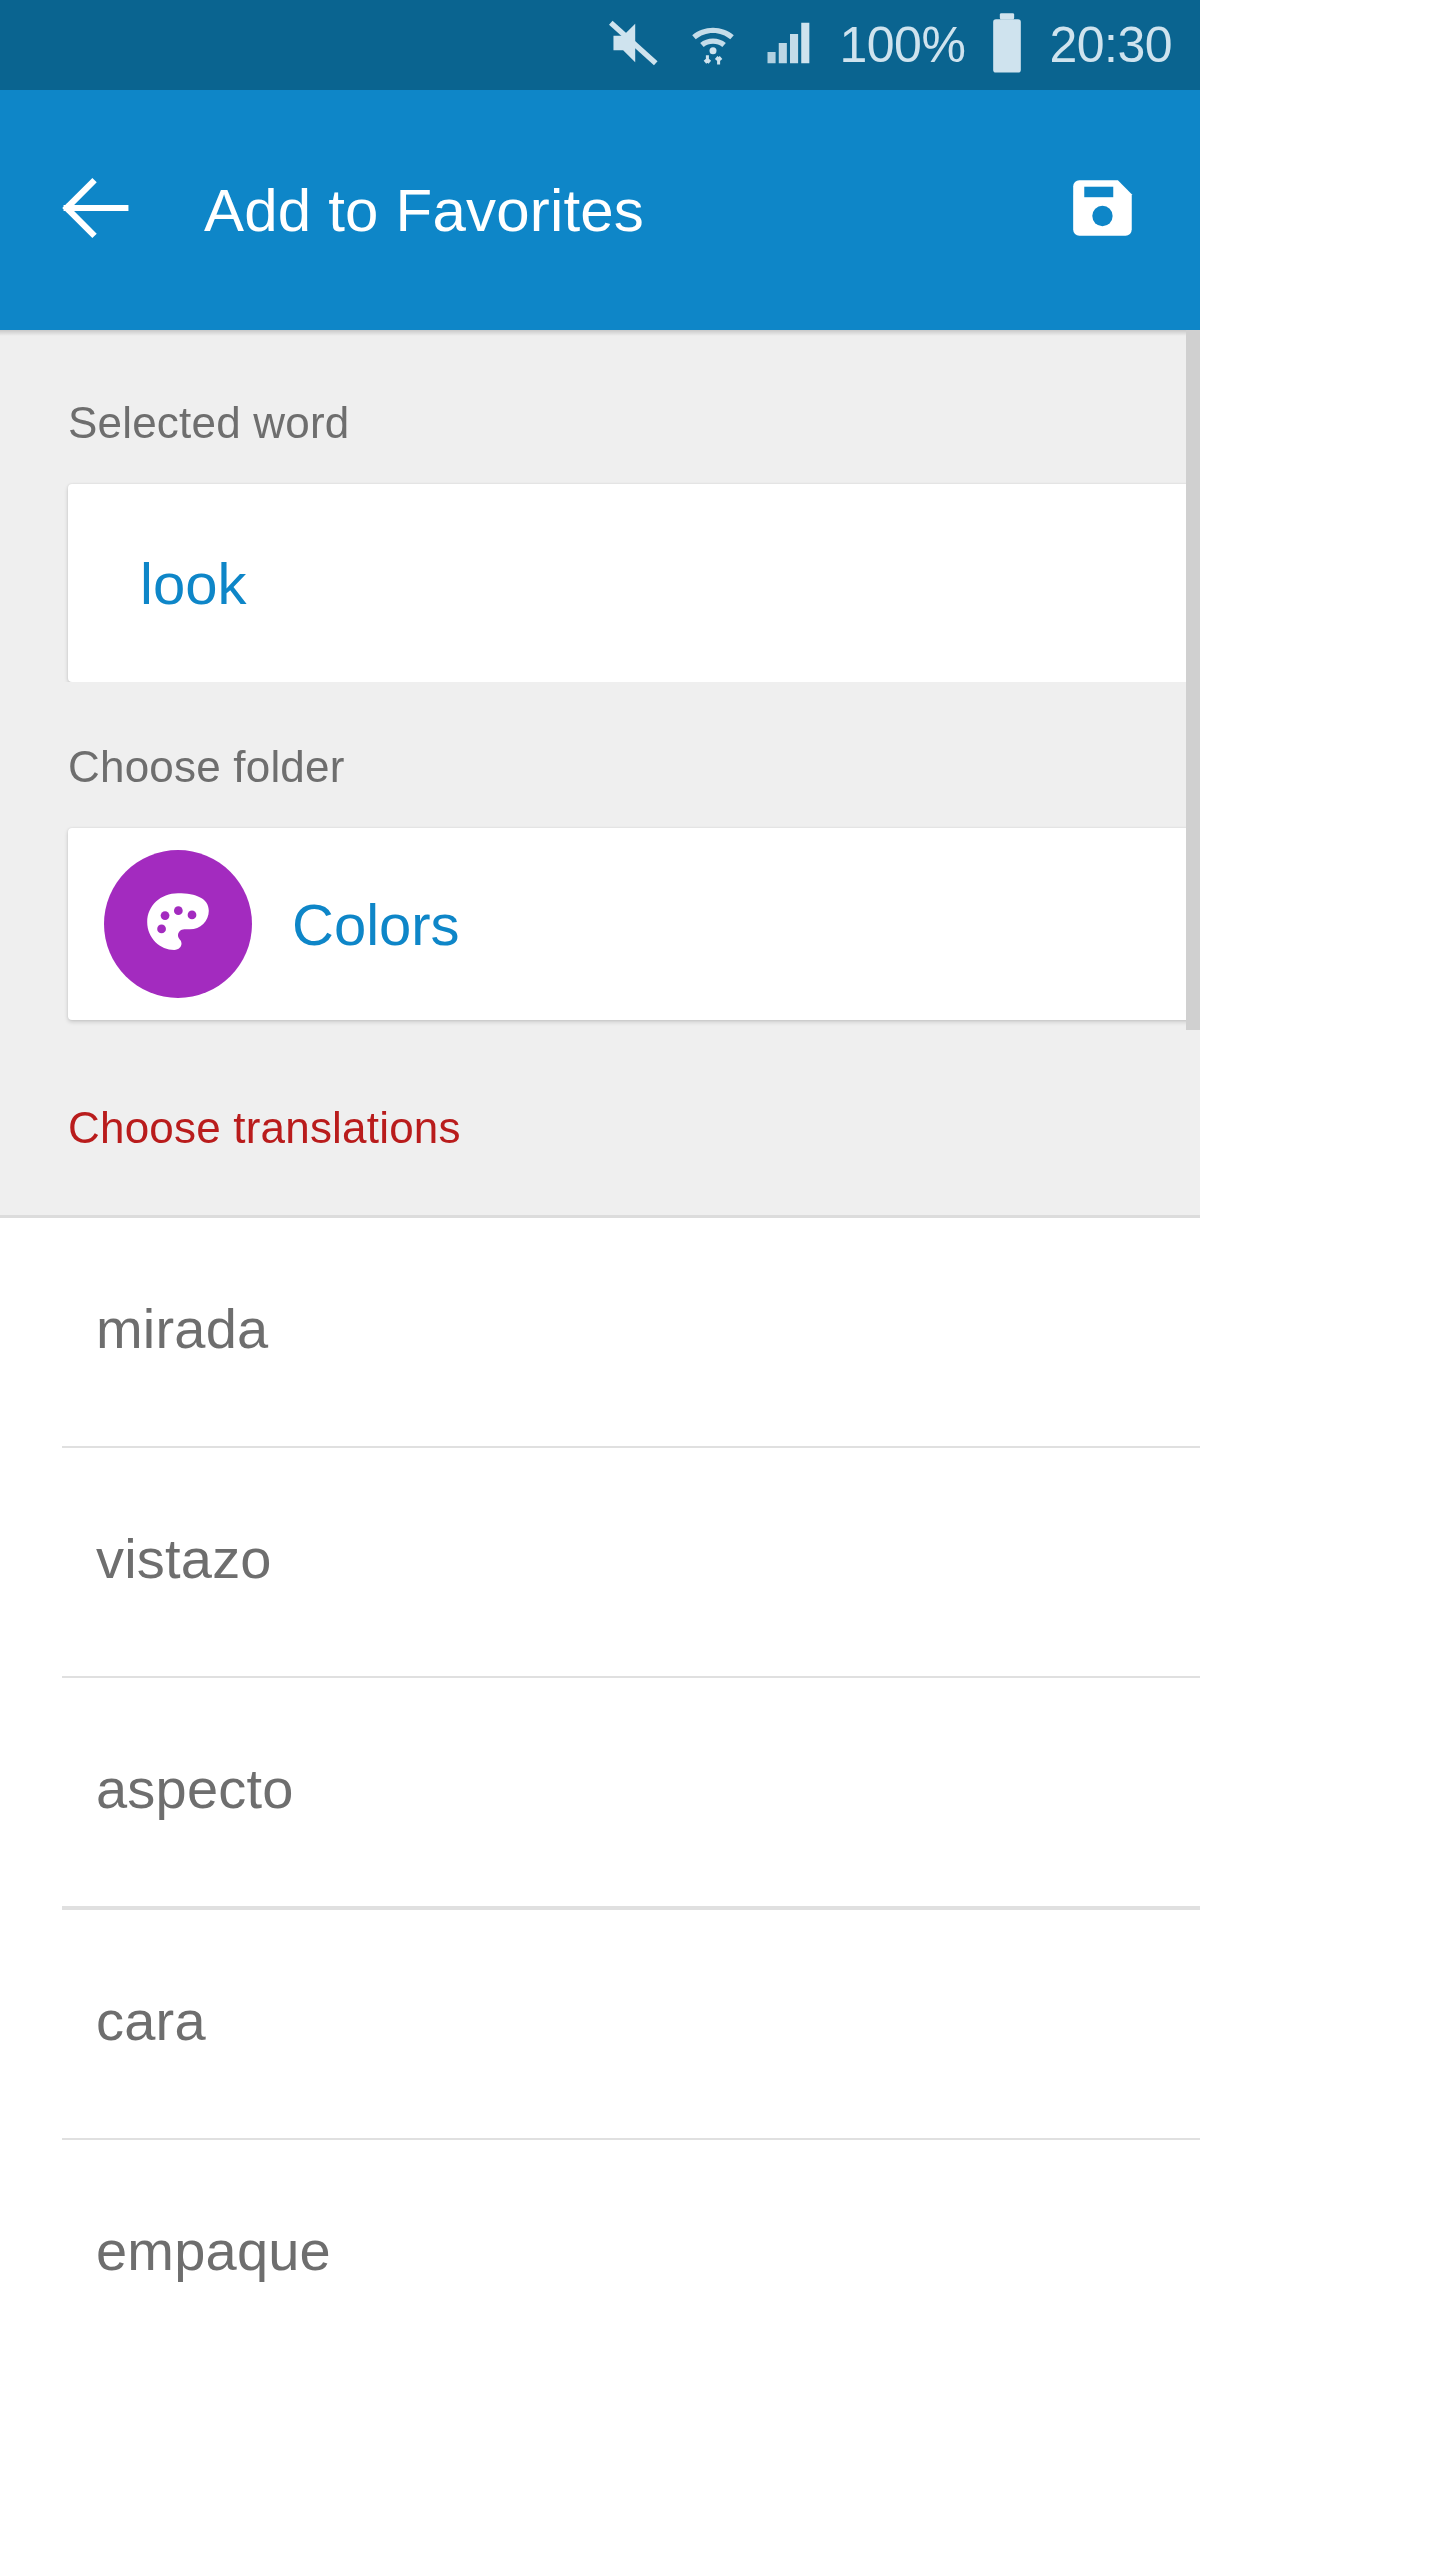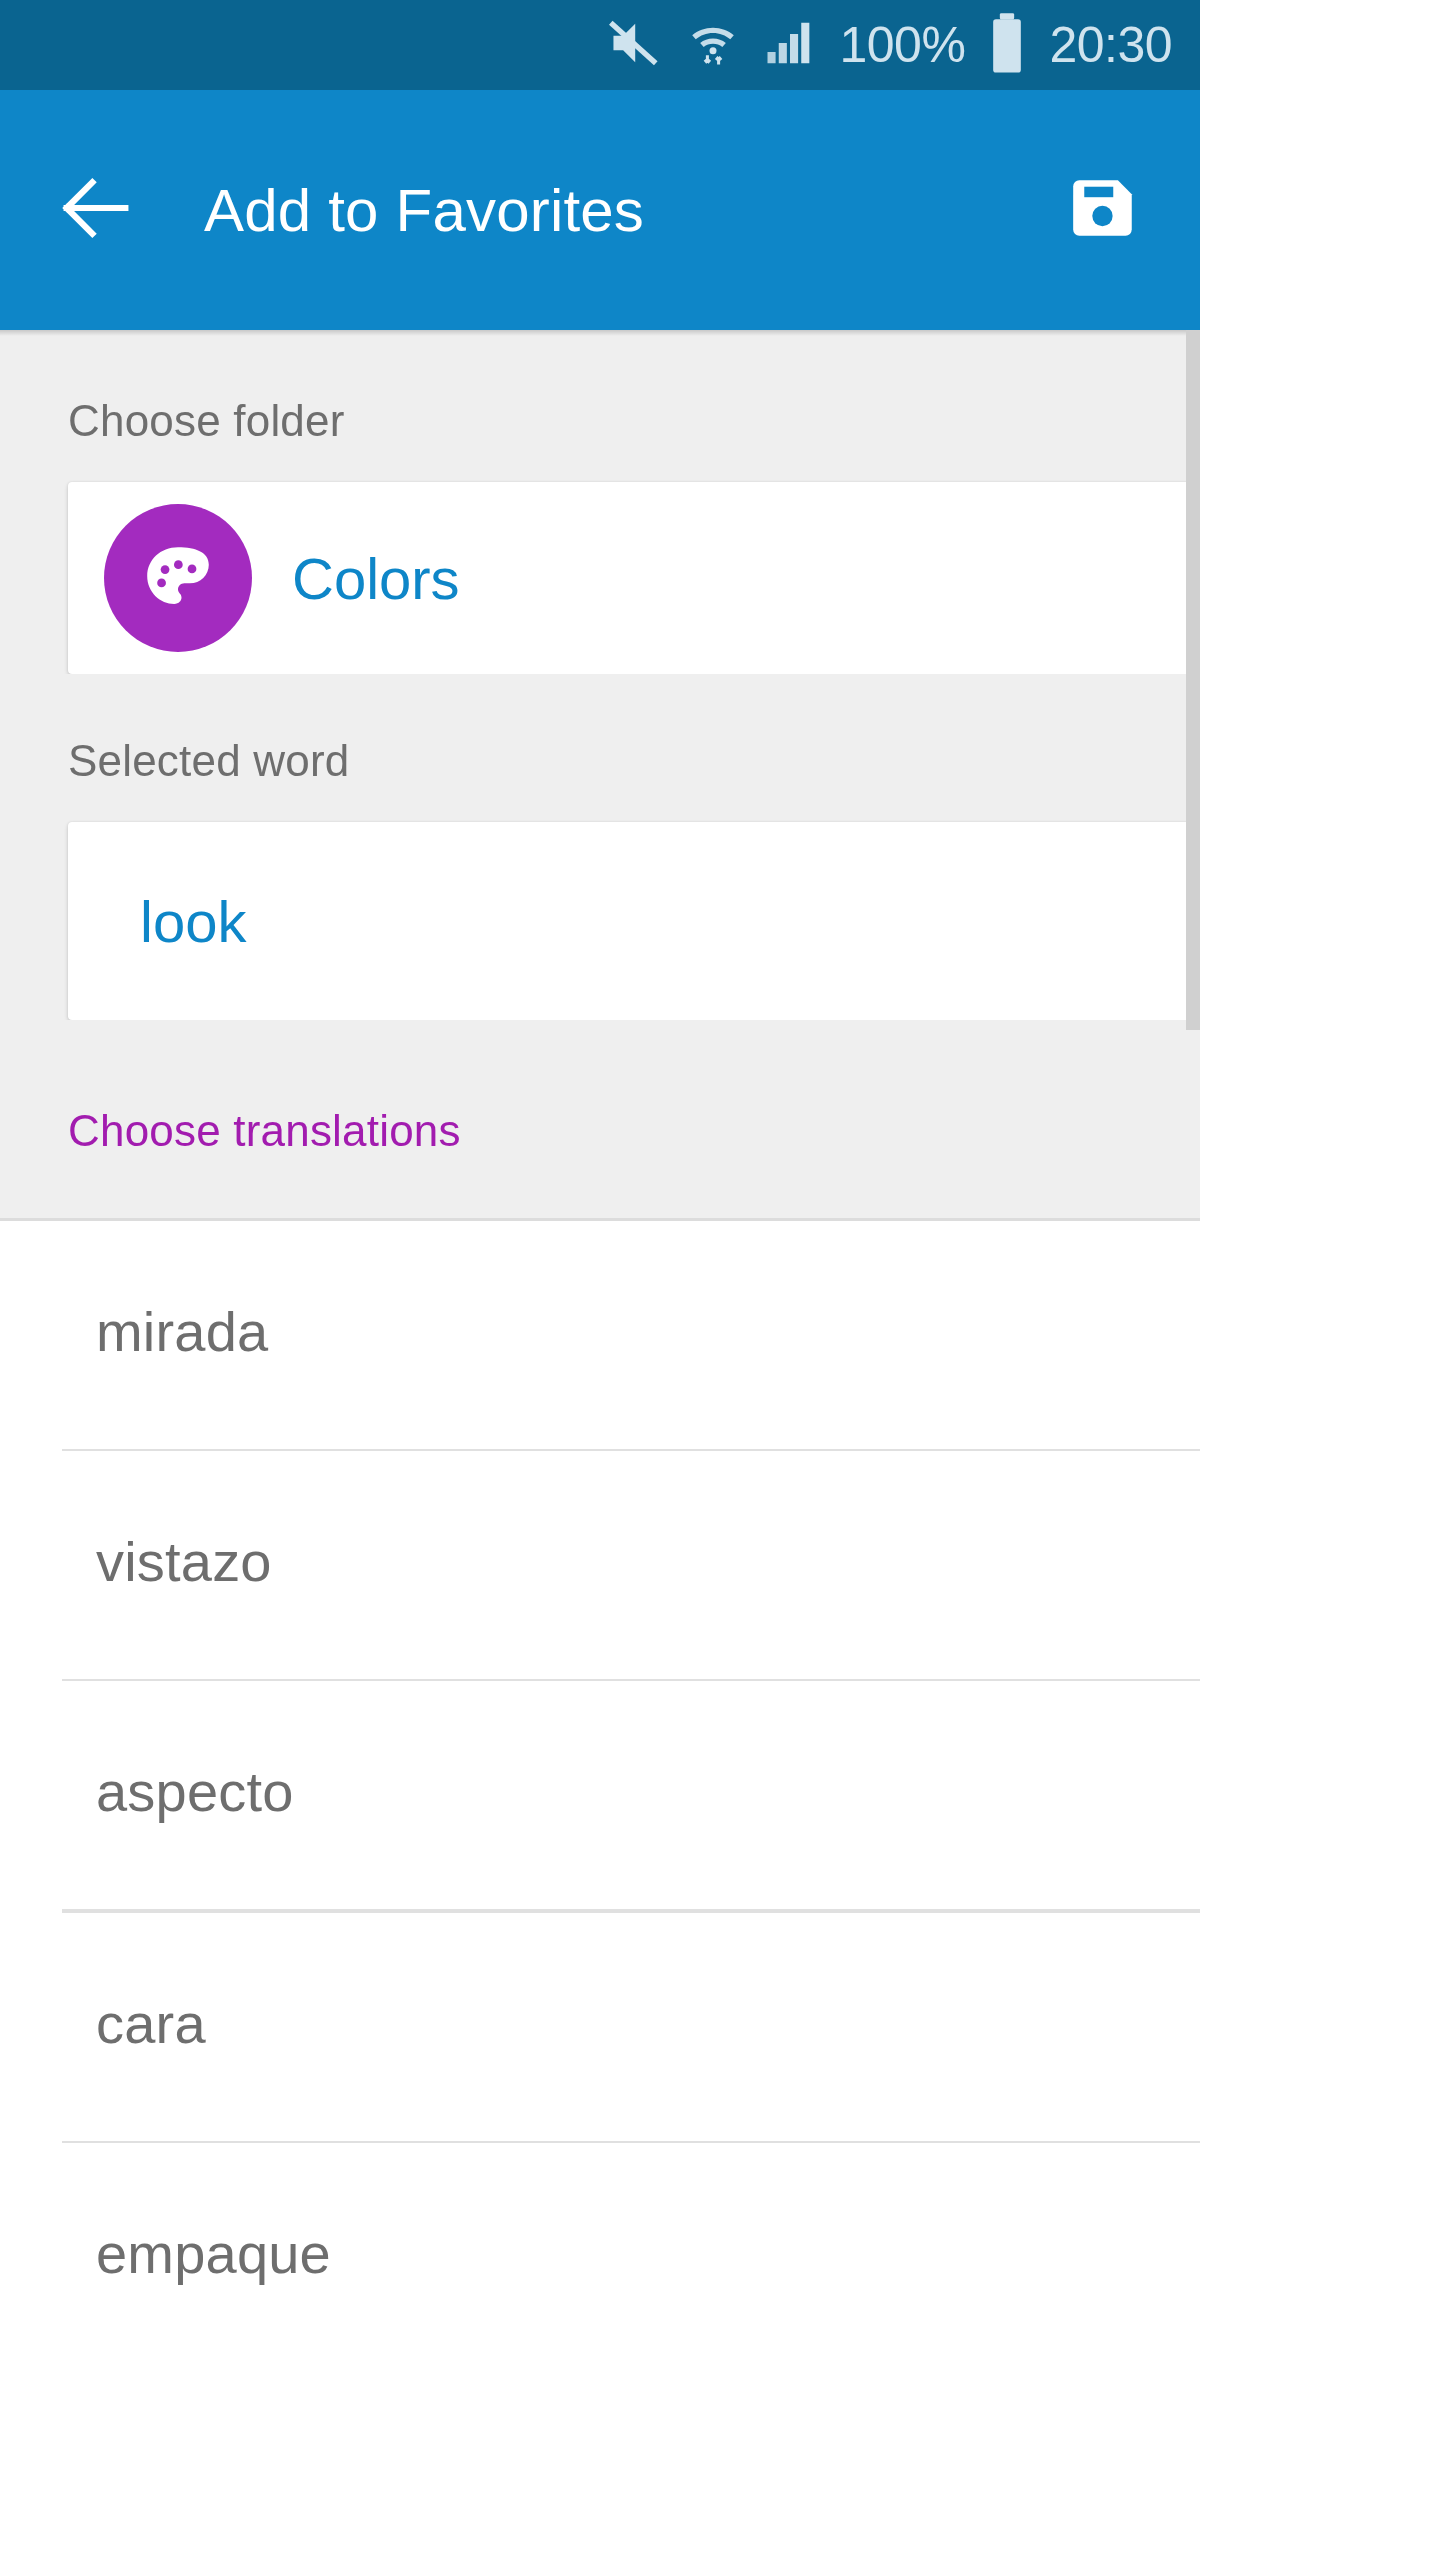--- a/index.html
+++ b/index.html
@@ -149,24 +149,25 @@
     flex: 0 0 auto;
   }
   .folder-name {
     color: #0E86C8;
     font-size: 58px;
     margin-left: 40px;
     font-weight: 400;
   }
 
   .translations-label {
-    color: #a21caf;
+    color: #b91c1c;
     font-size: 44px;
-    padding: 86px 0 62px 0;
+    padding: 42px 0 62px 0;
     letter-spacing: 0.2px;
+    margin-top: 41px;
   }
   .section-divider {
     height: 3px;
     background: #DCDCDC;
     width: 100%;
   }
 
   
   .list {
     background: #ffffff;
@@ -298,45 +299,45 @@
           <path d="M4 3h12.5L21 7.5V19a2 2 0 0 1-2 2H4a2 2 0 0 1-2-2V5a2 2 0 0 1 2-2z" fill="#ffffff"></path>
           <rect x="5.6" y="5.1" width="9.4" height="3.4" fill="#0E86C8"></rect>
           <circle cx="11.5" cy="14.6" r="3.3" fill="#0E86C8"></circle>
         </svg>
       </span>
     </div>
   </div>
 
   <div class="content">
     <div class="top-shadow"></div>
+
+    <div class="section">
+      <div class="field-label">Selected word</div>
+      <div class="card word-card">
+        <span class="word-value">look</span>
+      </div>
+    </div>
 
     <div class="section">
       <div class="field-label label-folder">Choose folder</div>
       <div class="card folder-card">
         <span class="folder-avatar">
           <svg width="84" height="84" viewBox="0 0 24 24">
             <path d="M12 3.2c-5 0-8.8 3.6-8.8 8.2 0 4.7 3.8 8 7.7 8 1.4 0 2.1-.9 2.1-1.8 0-.5-.2-.9-.5-1.2-.3-.3-.5-.7-.5-1.2 0-.9.8-1.7 1.8-1.7h1.6c3 0 5.4-2.3 5.4-5.3 0-3.5-3.6-5-8.8-5z" fill="#ffffff"></path>
             <circle cx="8.3" cy="9.6" r="1.25" fill="#A32BBF"></circle>
             <circle cx="12.1" cy="8.2" r="1.25" fill="#A32BBF"></circle>
             <circle cx="16.0" cy="9.4" r="1.25" fill="#A32BBF"></circle>
             <circle cx="7.3" cy="13.4" r="1.25" fill="#A32BBF"></circle>
           </svg>
         </span>
         <span class="folder-name">Colors</span>
       </div>
     </div>
 
     <div class="section">
-      <div class="field-label">Selected word</div>
-      <div class="card word-card">
-        <span class="word-value">look</span>
-      </div>
-    </div>
-
-    <div class="section">
       <div class="translations-label">Choose translations</div>
     </div>
     <div class="section-divider"></div>
 
     <div class="list" id="translations-list">
         <div class="list-row">
           <span class="row-label">mirada</span>
           <span class="checkbox off"></span>
         </div>
         <div class="row-sep"></div>

